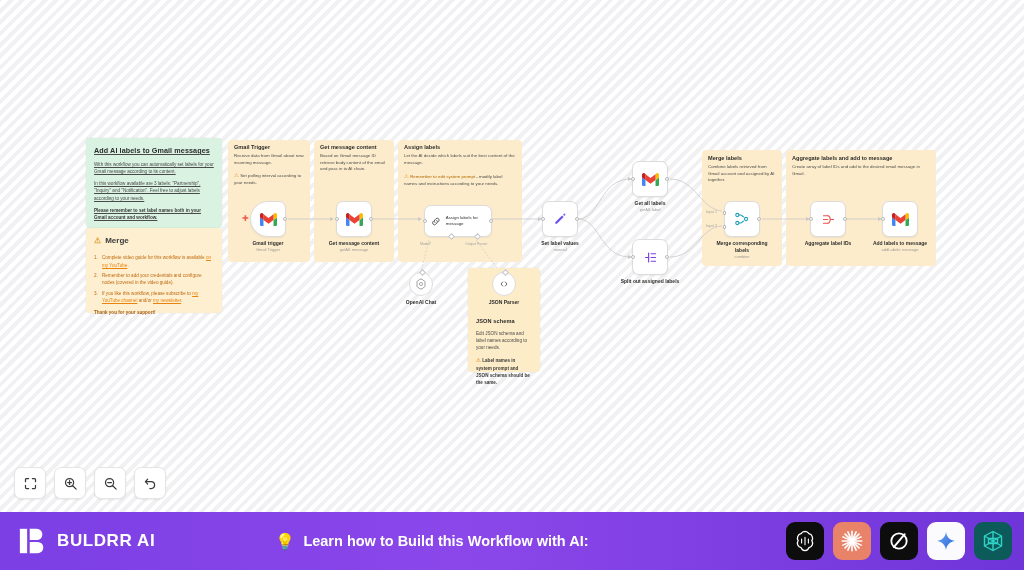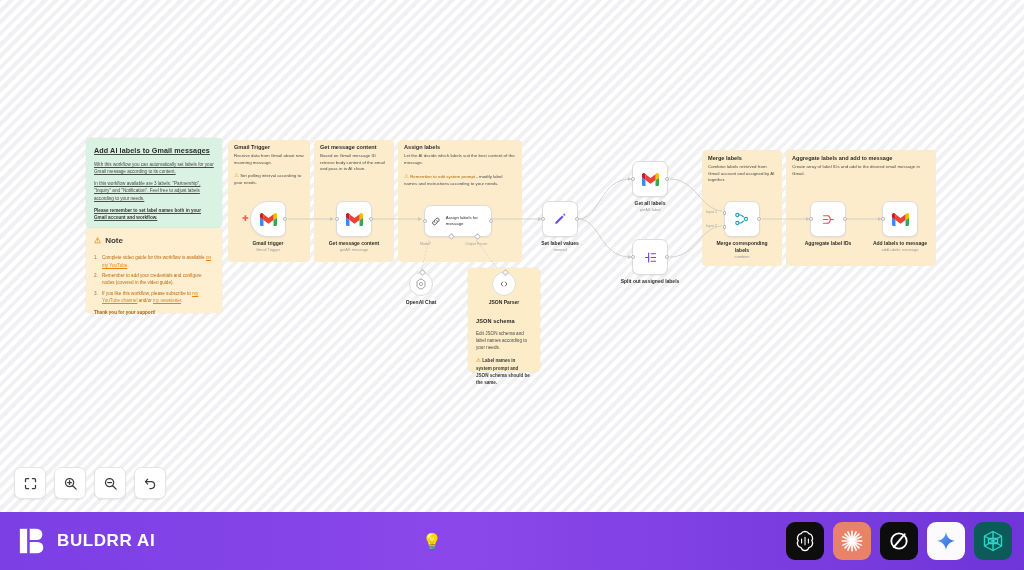--- a/index.html
+++ b/index.html
@@ -225,21 +225,21 @@
   <div class="sticky sticky-green" style="left:86px; top:138px; width:136px;">
     <h3>Add AI labels to Gmail messages</h3>
     <p>With this workflow you can automatically set labels for your Gmail message according to its content.</p>
     <p>In this workflow available are 3 labels: "Partnership", "Inquiry" and "Notification". Feel free to adjust labels according to your needs.</p>
     <p class="bold">Please remember to set label names both in your Gmail account and workflow.</p>
   </div>
 
   <div class="sticky sticky-amber-note" style="left:86px; top:228px; width:136px; height:85px;">
     <div class="note-title">
       <span style="color:#e8a33d;">⚠</span>
-      <span>Note</span>
+      <span>Merge</span>
     </div>
     <ol class="note-list">
       <li>
         <span>Complete video guide for this workflow is available </span><span class="lnk">on my YouTube</span><span>.</span>
       </li>
       <li>
         <span>Remember to add your credentials and configure nodes (covered in the video guide).</span>
       </li>
       <li>
         <span>If you like this workflow, please subscribe to </span><span class="lnk">my YouTube channel</span><span> and/or </span><span class="lnk">my newsletter</span><span>.</span>
@@ -457,20 +457,21 @@
       <rect x="2" y="3" width="8" height="26" fill="#ffffff"></rect>
       <path d="M12 3h8a6 6 0 0 1 0 12h-8z" fill="#ffffff"></path>
       <path d="M12 17h9a6 6 0 0 1 0 12h-9z" fill="#ffffff"></path>
       <rect x="10" y="3" width="2.4" height="26" fill="#7b3fe4"></rect>
     </svg>
     <span id="brand-name">BULDRR AI</span>
   </div>
 
   <div id="cta">
     <span style="font-size:16px;">💡</span>
+    <span>Learn how to Build this Workflow with AI:</span>
   </div>
 
   <div id="ai-logos">
 
     <div class="ai-logo" style="background:#0d0d0d;">
       <svg width="24" height="24" viewBox="0 0 24 24">
         <path d="M12 2.4a4.6 4.6 0 0 1 3.95 2.26 4.6 4.6 0 0 1 2.9 7 4.6 4.6 0 0 1-2.9 7 4.6 4.6 0 0 1-3.95 2.94 4.6 4.6 0 0 1-3.95-2.94 4.6 4.6 0 0 1-2.9-7 4.6 4.6 0 0 1 2.9-7A4.6 4.6 0 0 1 12 2.4z" fill="none" stroke="#ffffff" stroke-width="1.25"></path>
         <path d="M12 8.2v7.6M8.6 10v4M15.4 10v4" stroke="#ffffff" stroke-width="1.1" fill="none" stroke-linecap="round"></path>
       </svg>
     </div>

